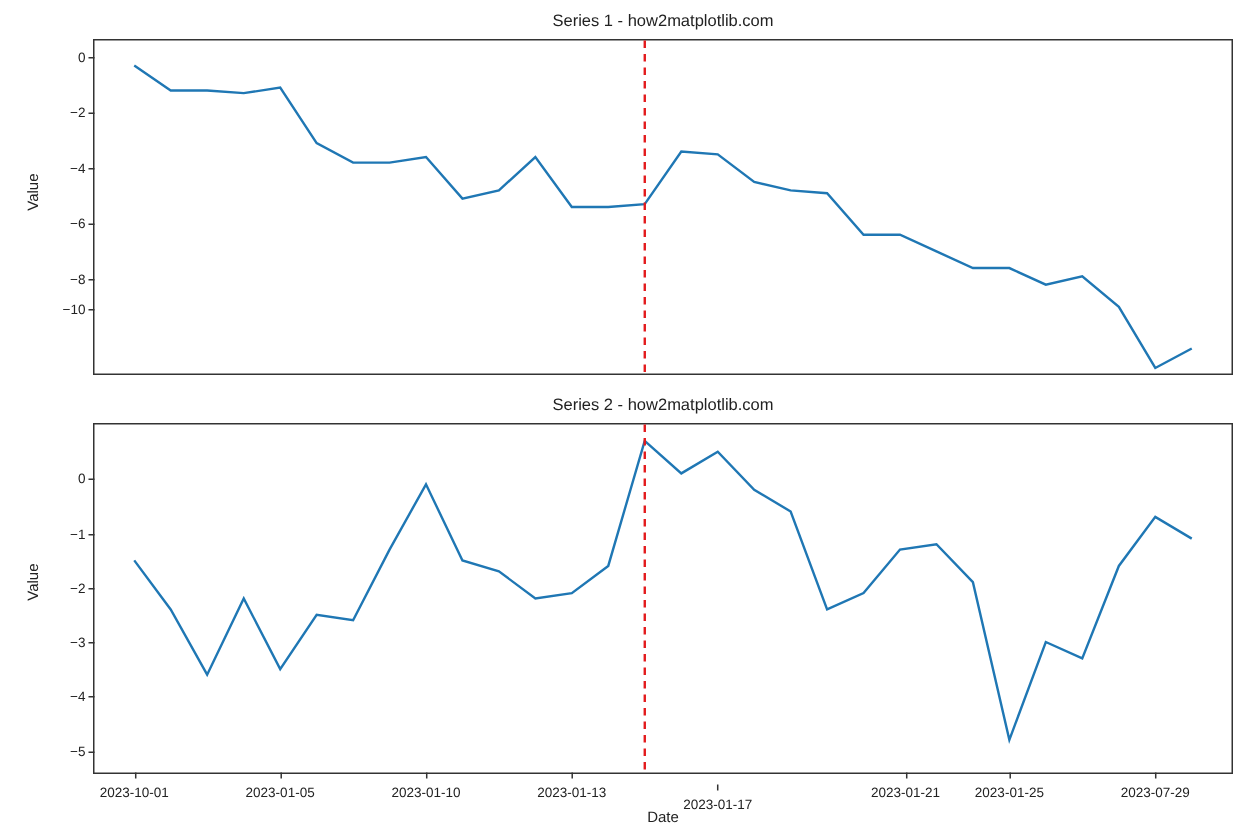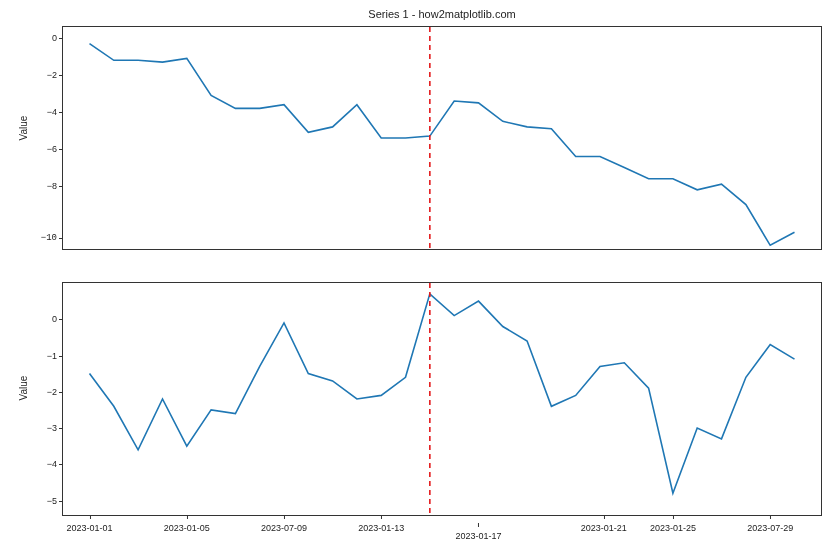--- a/index.html
+++ b/index.html
@@ -24,37 +24,39 @@
   <div class="panel" id="p1" style="top:26px;height:224px">
       <svg>
         <polyline id="l1" class="line" points="26.5,16.7 50.8,33.3 75.1,33.3 99.5,35.1 123.8,31.4 148.1,68.4 172.4,81.4 196.7,81.4 221.0,77.7 245.3,105.4 269.6,99.9 293.9,77.7 318.2,111.0 342.5,111.0 366.8,109.1 391.2,74.0 415.5,75.9 439.8,94.3 464.1,99.9 488.4,101.8 512.7,129.5 537.0,129.5 561.3,140.6 585.6,151.7 609.9,151.7 634.2,162.8 658.5,157.2 682.9,177.6 707.2,218.3 731.5,205.3"></polyline>
         <line id="v1" class="vline" x1="366.84586206896546" x2="366.84586206896546" y1="0" y2="222"></line>
       </svg>
       <div class="ytick" style="top: 11.1px;">0</div>
       <div class="ytick" style="top: 48.1px;">−2</div>
       <div class="ytick" style="top: 85.1px;">−4</div>
       <div class="ytick" style="top: 122.1px;">−6</div>
       <div class="ytick" style="top: 159.1px;">−8</div>
-      <div class="ytick" style="top: 211px; font-family: Liberation Mono, monospace;">−10</div>
+      <div class="ytick" style="top: 179px;">−10</div>
     </div>
 
+  <div class="title" style="top:264px">Series 2 - how2matplotlib.com</div>
   <div class="ylab" style="top:388px">Value</div>
   <div class="panel" id="p2" style="top:282px;height:234px">
       <svg>
         <polyline id="l2" class="line" points="26.5,90.6 50.8,123.3 75.1,166.8 99.5,116.0 123.8,163.1 148.1,126.9 172.4,130.5 196.7,83.4 221.0,39.9 245.3,90.6 269.6,97.9 293.9,116.0 318.2,112.4 342.5,94.3 366.8,10.9 391.2,32.6 415.5,18.1 439.8,43.5 464.1,58.0 488.4,123.3 512.7,112.4 537.0,83.4 561.3,79.8 585.6,105.1 609.9,210.2 634.2,145.0 658.5,155.9 682.9,94.3 707.2,61.6 731.5,76.1"></polyline>
         <line id="v2" class="vline" x1="366.84586206896546" x2="366.84586206896546" y1="0" y2="232"></line>
       </svg>
       <div class="ytick" style="top: 36.25px;">0</div>
       <div class="ytick" style="top: 72.5px;">−1</div>
       <div class="ytick" style="top: 108.75px;">−2</div>
       <div class="ytick" style="top: 145px;">−3</div>
       <div class="ytick" style="top: 181.25px;">−4</div>
       <div class="ytick" style="top: 217.5px;">−5</div>
-      <div class="xtick" style="left: 26.53px;">2023-01-01</div>
+      <div class="xtick" style="left: 26.53px;">2023-10-01</div>
       <div class="xtick" style="left: 123.763px;">2023-01-05</div>
-      <div class="xtick" style="left: 220.996px;">2023-07-09</div>
+      <div class="xtick" style="left: 220.996px;">2023-01-10</div>
       <div class="xtick" style="left: 318.229px; text-align: right;">2023-01-13</div>
       <div class="xtick" style="left: 415.462px; margin-top: 16px;">2023-01-17</div>
       <div class="xtick" style="left: 512.696px; margin-left: 28px;">2023-01-21</div>
       <div class="xtick" style="left: 609.929px;">2023-01-25</div>
       <div class="xtick" style="left: 707.162px;">2023-07-29</div>
     </div>
+  <div class="xlab" style="top:540px">Date</div>
 </div>
 
 </body></html>

